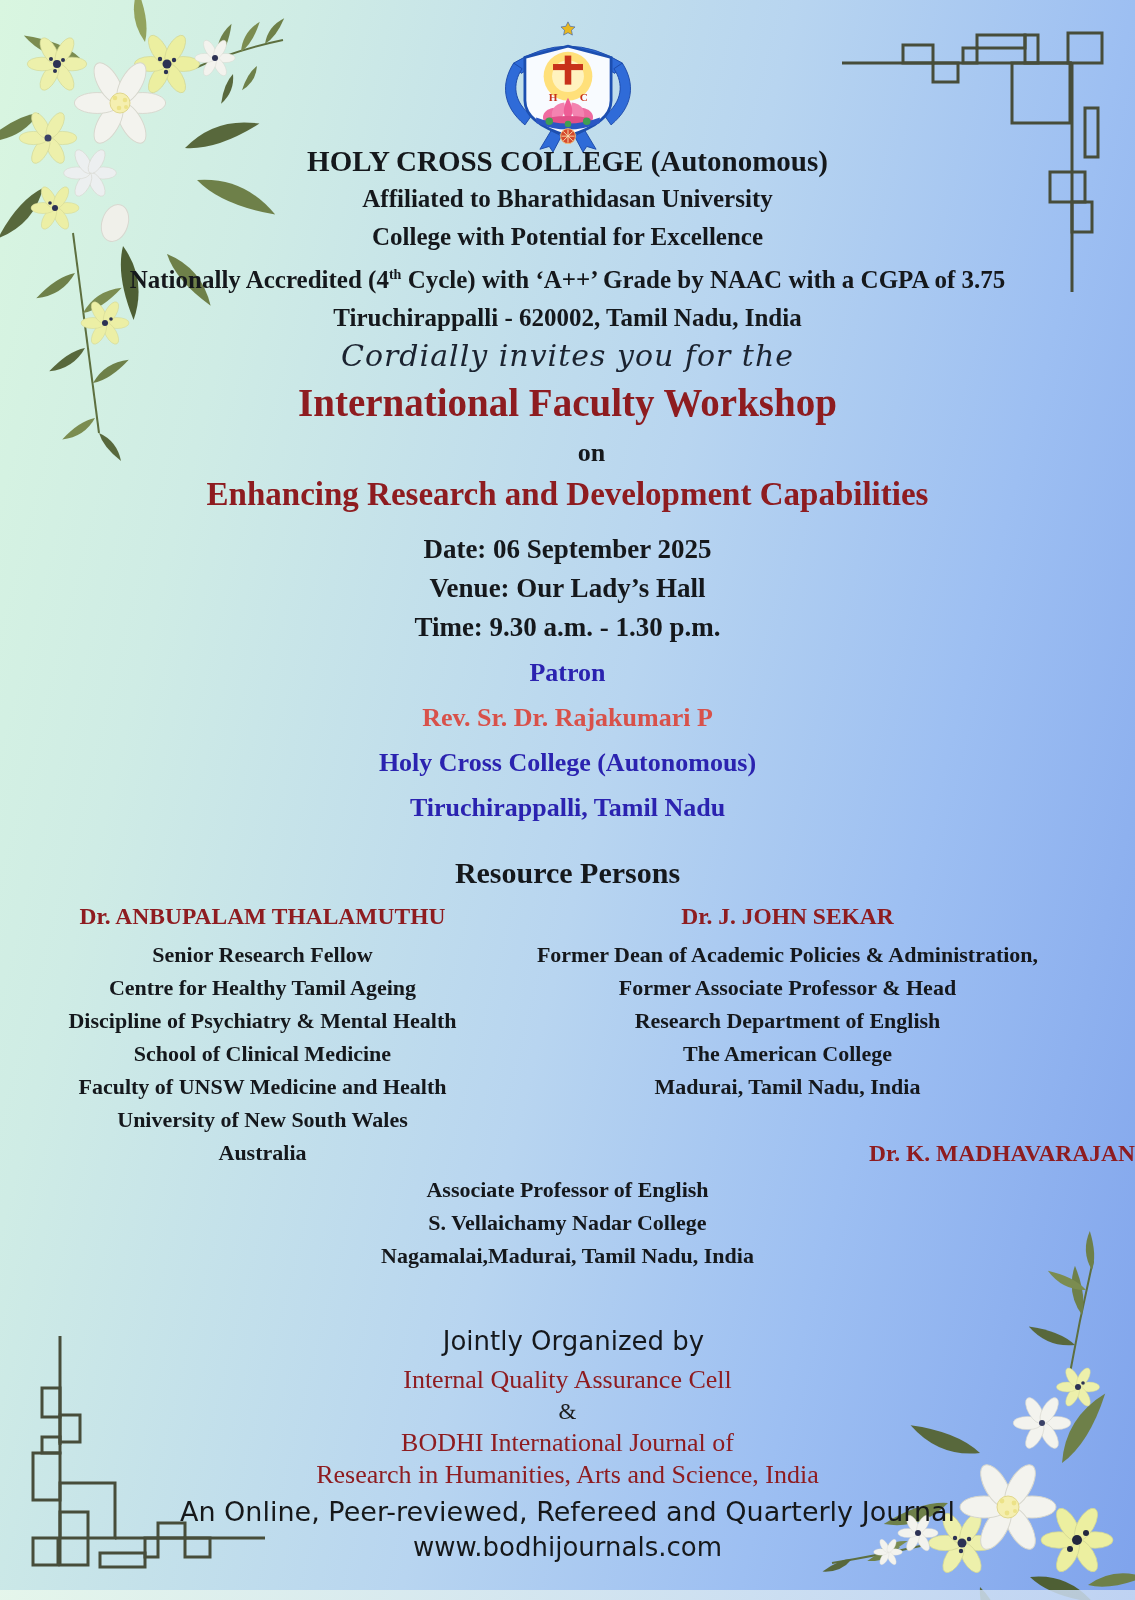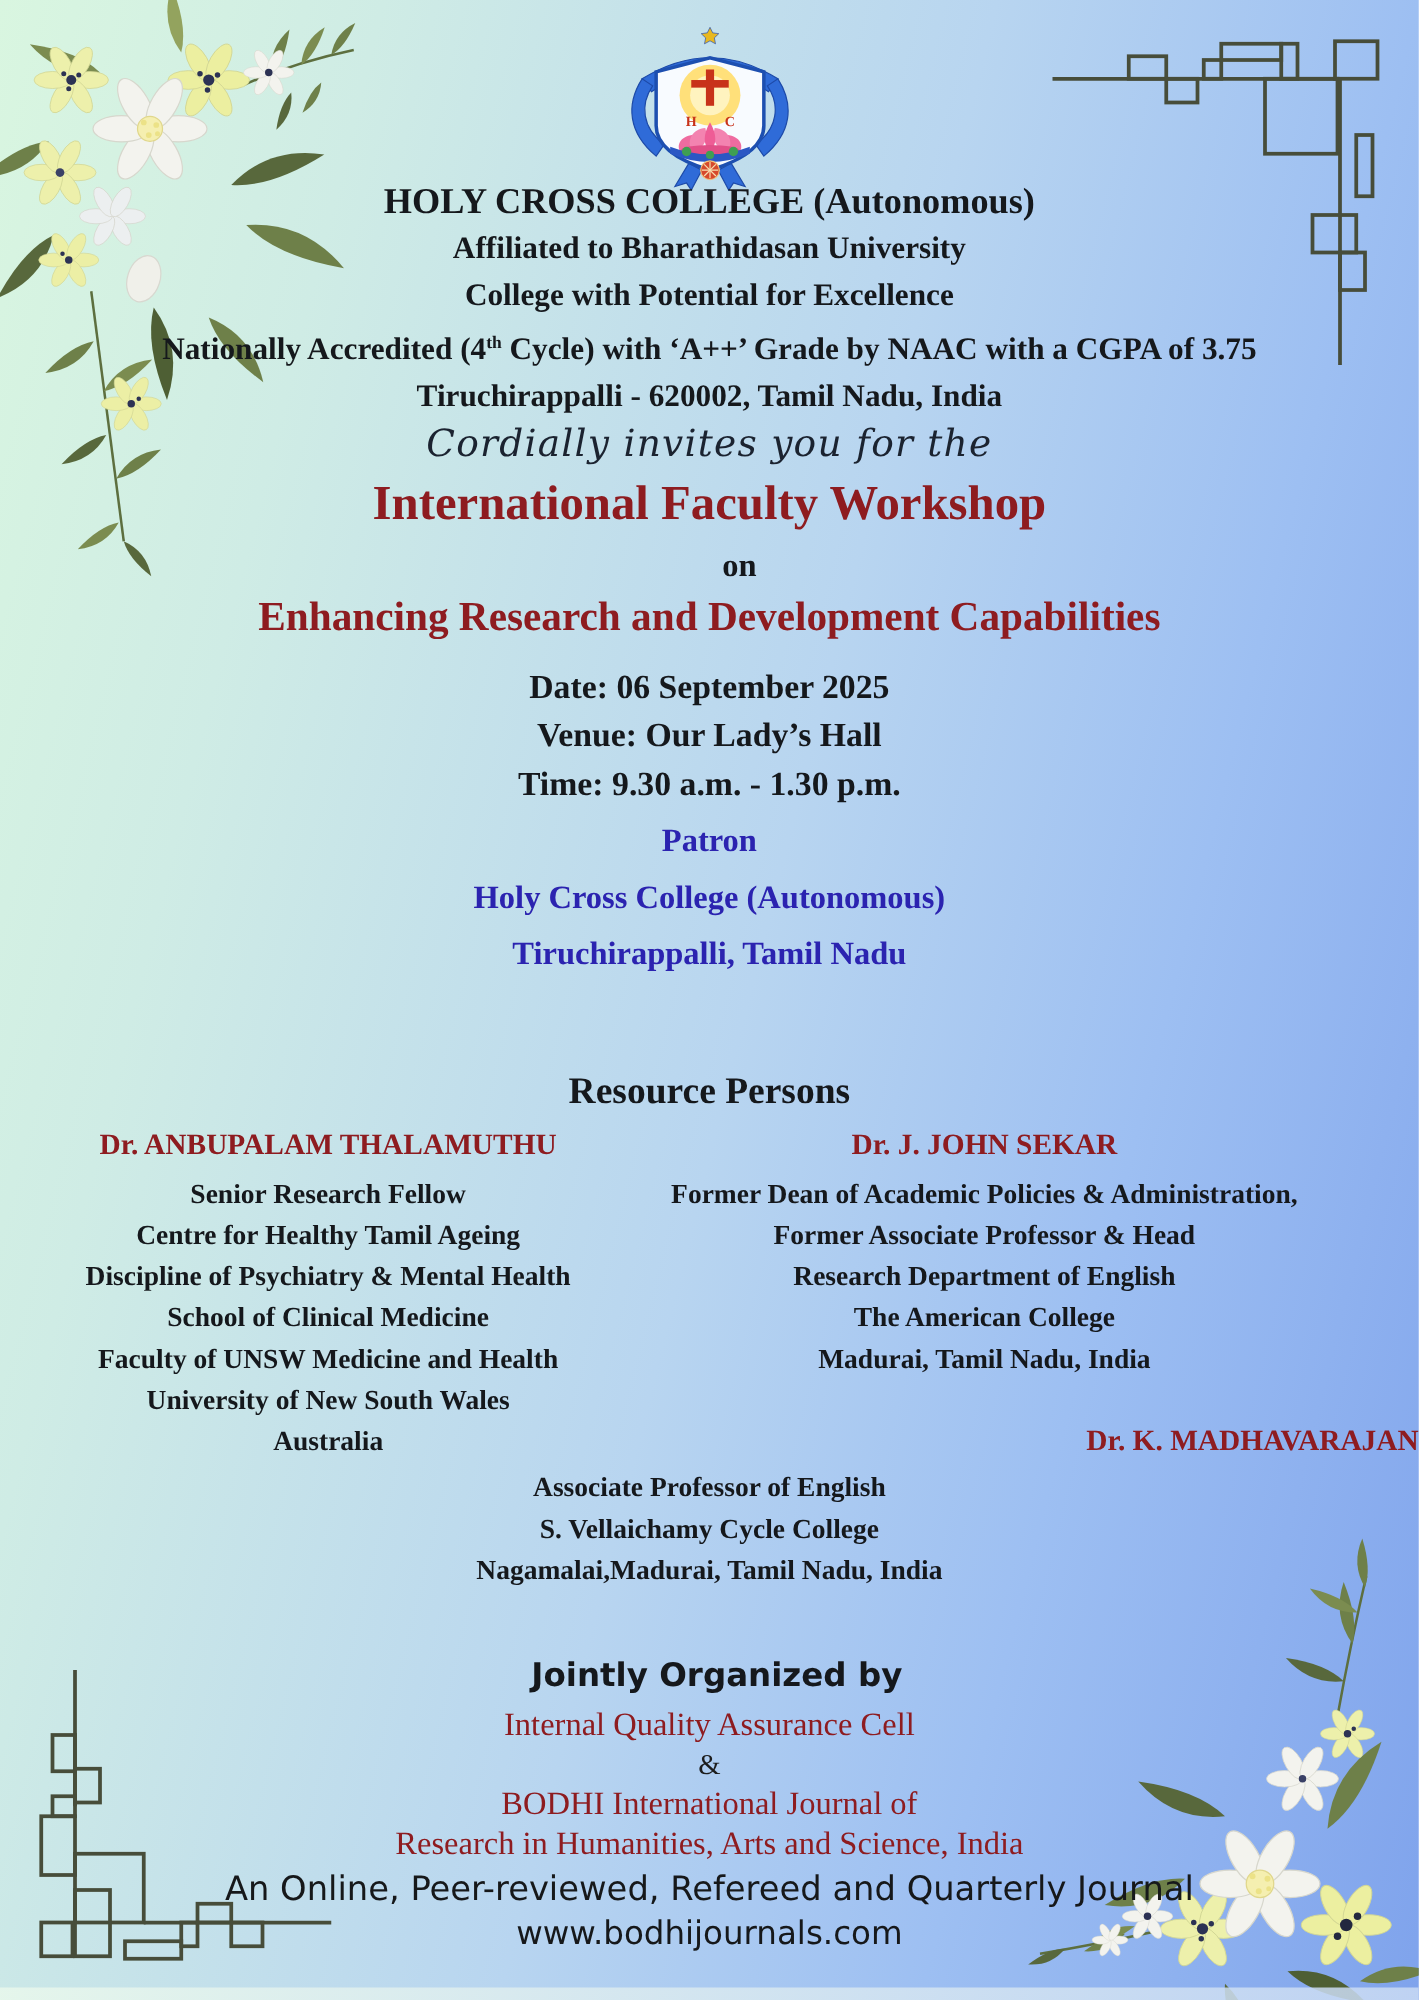--- a/index.html
+++ b/index.html
@@ -29,21 +29,21 @@
   .patron-name{color:#d8514a;}
   .rp-heading{top:856px;font-size:30px;font-weight:bold;}
   .rp-col{position:absolute;top:903px;text-align:center;font-weight:bold;}
   .rp-left{left:15px;width:495px;}
   .rp-right{left:515px;width:545px;}
   .rp-name{font-size:23.5px;margin-bottom:8px;}
   .rp-line{font-size:22px;line-height:33px;}
   .rp-center{top:1140px;font-weight:bold;}
   .rp-center .rp-name{margin-bottom:6px;text-align:right;}
   .org-block{top:1326px;}
-  .org-heading{font-family:"DejaVu Sans","Liberation Sans",sans-serif;font-weight:bold;font-size:26px;margin-bottom:8px;padding-left:12px;}
+  .org-heading{font-family:"DejaVu Sans","Liberation Sans",sans-serif;font-weight:normal;font-size:26px;margin-bottom:8px;padding-left:12px;}
   .org-maroon{font-size:26px;line-height:32px;}
   .org-amp{font-size:23px;line-height:31px;color:#1d1d1d;}
   .org-desc{font-family:"DejaVu Sans","Liberation Sans",sans-serif;font-size:27px;margin-top:5px;color:#16181a;}
   .org-site{font-family:"DejaVu Sans","Liberation Sans",sans-serif;font-size:26px;margin-top:5px;color:#16181a;}
 </style>
 </head>
 <body>
 
 <div class="poster">
 
@@ -236,20 +236,21 @@
   <div class="centered theme maroon">Enhancing Research and Development Capabilities</div>
 
   <div class="centered details">
     <div>Date: 06 September 2025</div>
     <div>Venue: Our Lady’s Hall</div>
     <div>Time: 9.30 a.m. - 1.30 p.m.</div>
   </div>
 
   <div class="centered patron-block">
     <div>Patron</div>
+    <div class="patron-name">Rev. Sr. Dr. Rajakumari P</div>
     <div>Holy Cross College (Autonomous)</div>
     <div>Tiruchirappalli, Tamil Nadu</div>
   </div>
 
   <div class="centered rp-heading">Resource Persons</div>
 
   <div class="rp-col rp-left">
     <div class="rp-name maroon">Dr. ANBUPALAM THALAMUTHU</div>
     <div class="rp-line">Senior Research Fellow</div>
     <div class="rp-line">Centre for Healthy Tamil Ageing</div>
@@ -265,21 +266,21 @@
     <div class="rp-line">Former Dean of Academic Policies &amp; Administration,</div>
     <div class="rp-line">Former Associate Professor &amp; Head</div>
     <div class="rp-line">Research Department of English</div>
     <div class="rp-line">The American College</div>
     <div class="rp-line">Madurai, Tamil Nadu, India</div>
   </div>
 
   <div class="centered rp-center">
     <div class="rp-name maroon">Dr. K. MADHAVARAJAN</div>
     <div class="rp-line">Associate Professor of English</div>
-    <div class="rp-line">S. Vellaichamy Cycle College</div>
+    <div class="rp-line">S. Vellaichamy Nadar College</div>
     <div class="rp-line">Nagamalai,Madurai, Tamil Nadu, India</div>
   </div>
 
   <div class="centered org-block">
     <div class="org-heading">Jointly Organized by</div>
     <div class="org-maroon maroon">Internal Quality Assurance Cell</div>
     <div class="org-amp">&amp;</div>
     <div class="org-maroon maroon">BODHI International Journal of</div>
     <div class="org-maroon maroon">Research in Humanities, Arts and Science, India</div>
     <div class="org-desc">An Online, Peer-reviewed, Refereed and Quarterly Journal</div>

